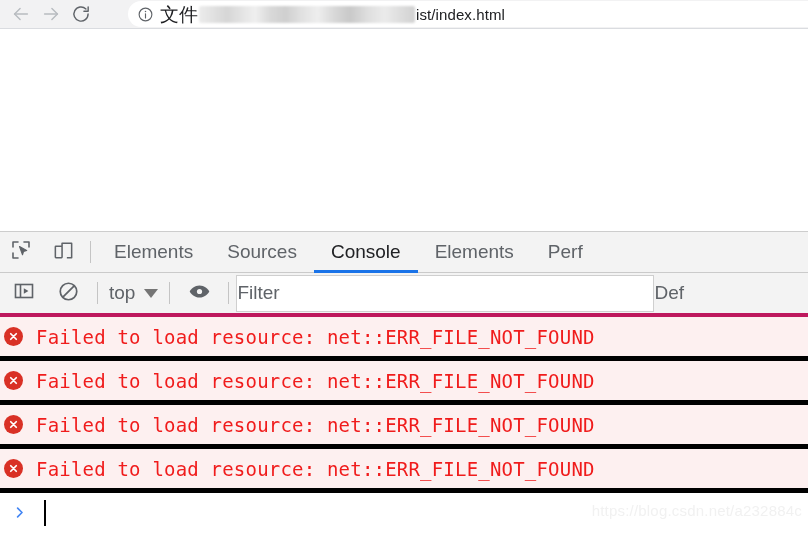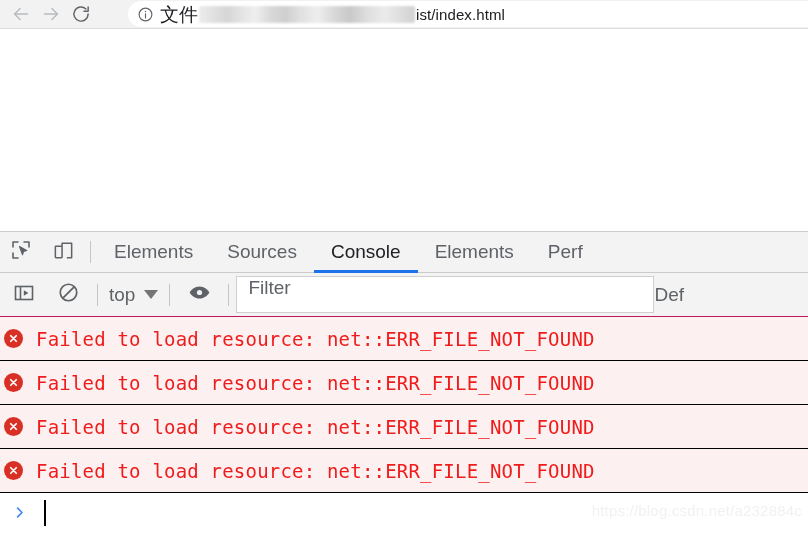--- a/index.html
+++ b/index.html
@@ -159,21 +159,21 @@
     bottom: -1px;
     height: 3px;
     background: #1a73e8;
   }
 
   .dt-filterbar {
     height: 44px;
     background: #f3f3f3;
     display: flex;
     align-items: center;
-    border-bottom: 1px solid #be185d;
+    border-bottom: 4px solid #be185d;
     box-sizing: border-box;
     flex: 0 0 auto;
     padding-left: 2px;
   }
   .fb-icon {
     width: 44px;
     height: 44px;
     display: flex;
     align-items: center;
     justify-content: center;
@@ -202,42 +202,42 @@
     border-top: 9px solid #757575;
   }
   .filter-input {
     flex: 0 0 auto;
     width: 418px;
     height: 37px;
     background: #ffffff;
     border: 1px solid #cfcfcf;
     box-sizing: border-box;
     display: flex;
-    padding-left: 11px;
+    align-items: center;
     font-size: 19px;
     color: #5f6368;
   }
   .levels-label {
     font-size: 19px;
     color: #5f6368;
     white-space: nowrap;
     flex: 0 0 auto;
   }
 
   
   .console-body {
     flex: 1 1 auto;
     background: #ffffff;
     overflow: hidden;
     position: relative;
   }
   .msg-row {
     height: 44px;
     background: #fdf0f0;
-    border-bottom: 1px solid #000000;
+    border-bottom: 5px solid #000000;
     display: flex;
     align-items: center;
     box-sizing: border-box;
     padding-left: 4px;
   }
   .err-badge {
     width: 19px; height: 19px;
     border-radius: 50%;
     background: #d93025;
     flex: 0 0 auto;

